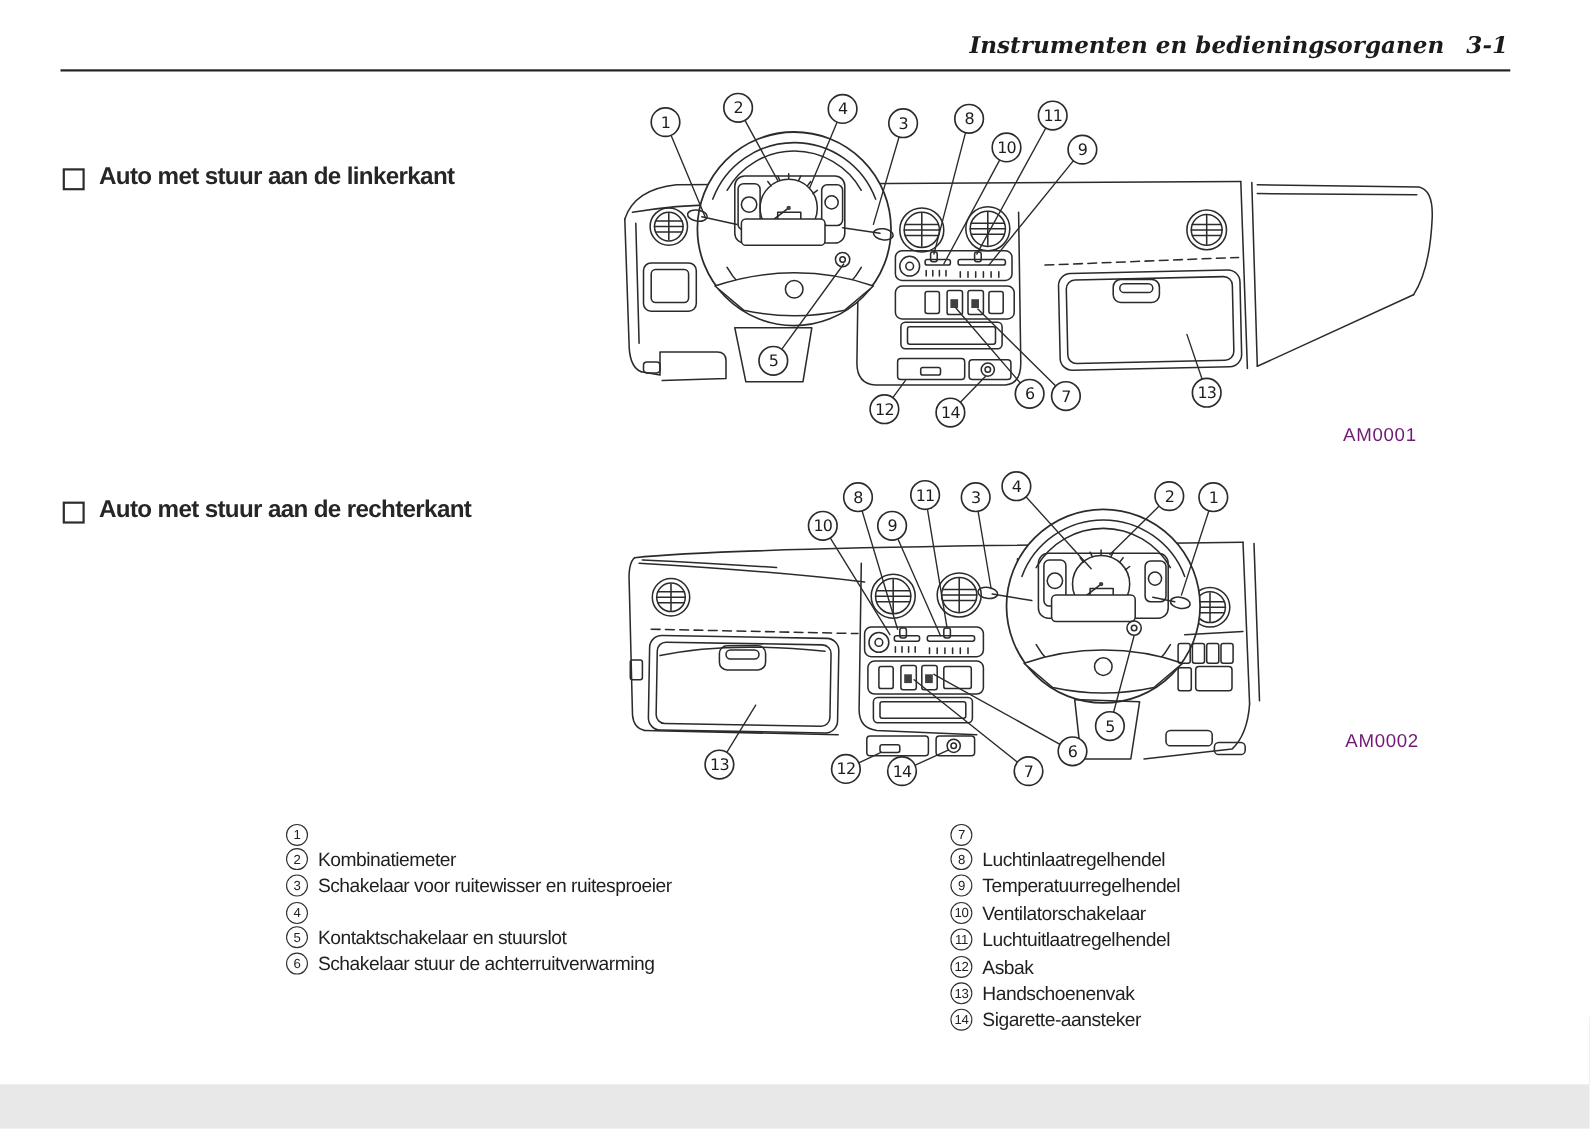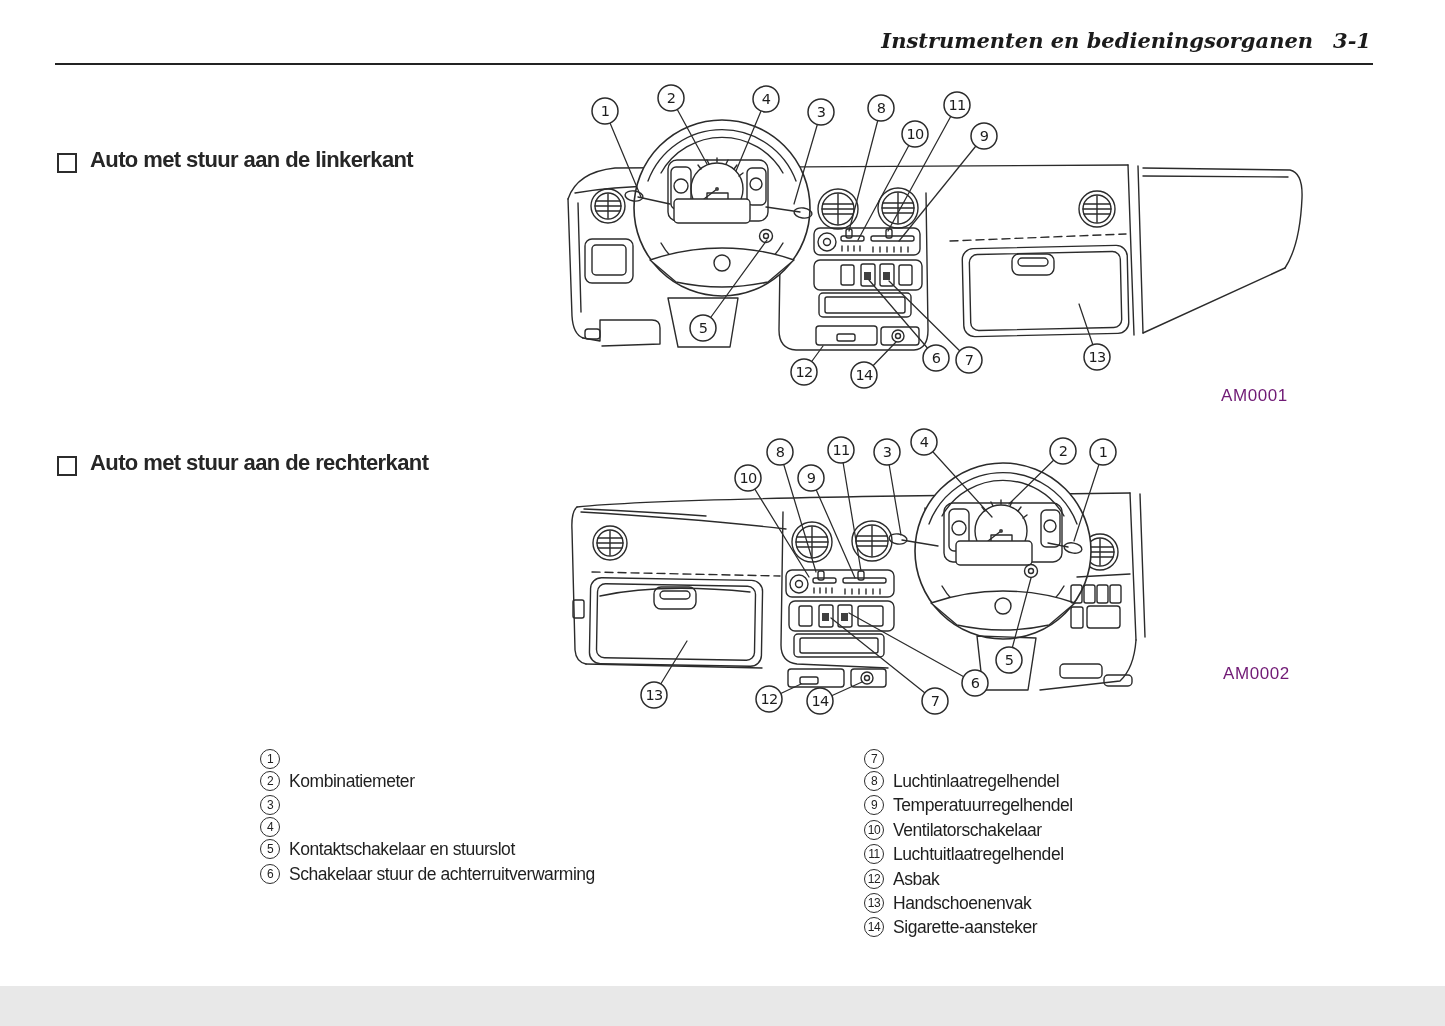--- a/index.html
+++ b/index.html
@@ -423,20 +423,21 @@
   <div class="legend-col legL">
     <div class="li">
         <span class="lnum">1</span>
       </div>
     <div class="li">
         <span class="lnum">2</span>
         <span class="ltext">Kombinatiemeter</span>
       </div>
     <div class="li">
         <span class="lnum">3</span>
+        <span class="ltext">Schakelaar voor ruitewisser en ruitesproeier</span>
       </div>
     <div class="li">
         <span class="lnum">4</span>
       </div>
     <div class="li">
         <span class="lnum">5</span>
         <span class="ltext">Kontaktschakelaar en stuurslot</span>
       </div>
     <div class="li">
         <span class="lnum">6</span>

